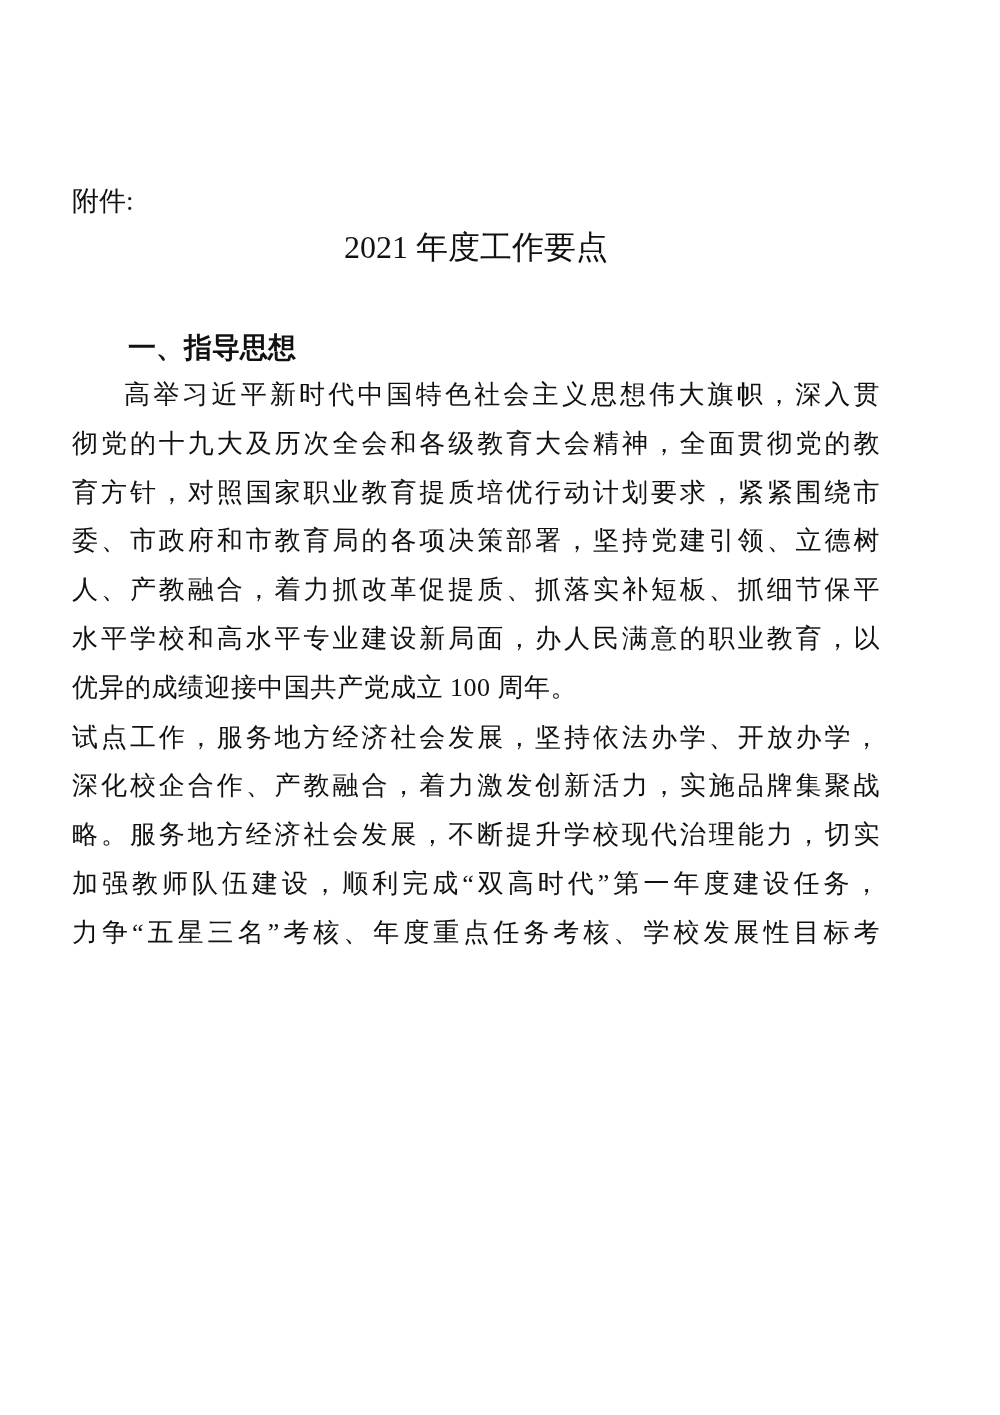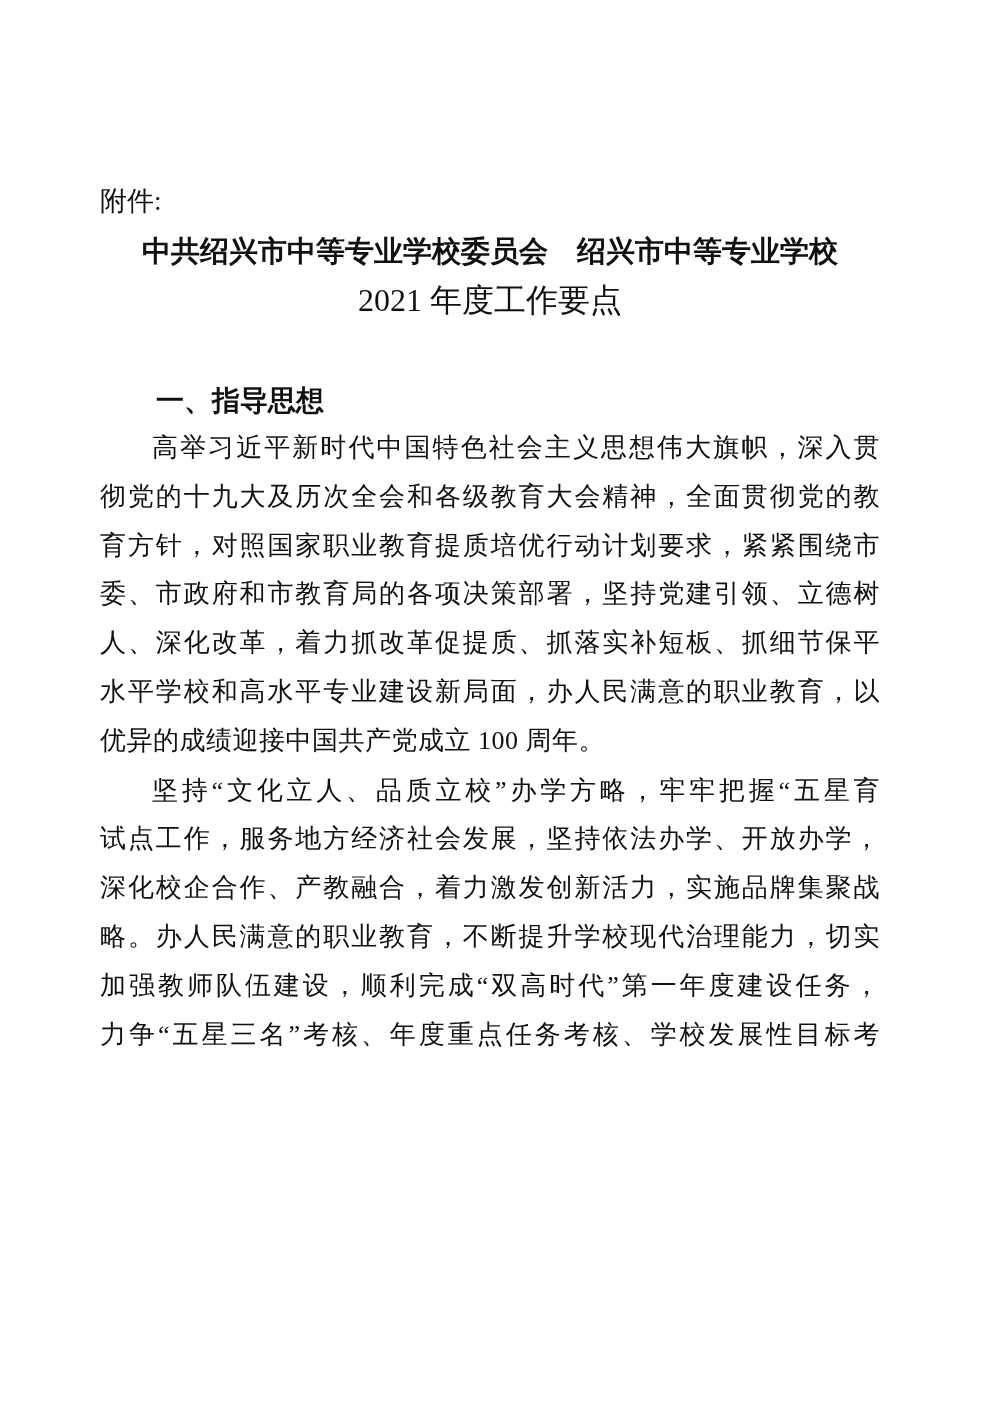--- a/index.html
+++ b/index.html
@@ -16,21 +16,20 @@
     overflow: hidden;
   }
   .page {
     position: relative;
     width: 1000px;
     height: 1415px;
     background: #ffffff;
   }
   .content {
     padding: 0 120px 0 72px; 
-    margin-left: 28px;
   }
   .attachment {
     margin-top: 186px;
     font-size: 27px;
     line-height: 30px;
     text-align: left;
   }
   .title1 {
     margin-top: 17px;
     font-size: 29px;
@@ -75,40 +74,38 @@
   }
 </style>
 </head>
 <body>
 
 <div class="page">
   <div class="content">
 
     <div class="attachment">附件:</div>
 
-    <div class="title1">中共绍兴市中等专业学校委员会　绍兴市中等专业学校</div>
     <div class="title2">2021 年度工作要点</div>
 
     <div class="sec-heading h1">一、指导思想</div>
 
     <div class="para p1">
       <div class="line indent">高举习近平新时代中国特色社会主义思想伟大旗帜，深入贯</div>
       <div class="line">彻党的十九大及历次全会和各级教育大会精神，全面贯彻党的教</div>
       <div class="line">育方针，对照国家职业教育提质培优行动计划要求，紧紧围绕市</div>
       <div class="line">委、市政府和市教育局的各项决策部署，坚持党建引领、立德树</div>
-      <div class="line">人、深化改革，着力抓改革促提质、抓落实补短板、抓细节保平</div>
+      <div class="line">人、产教融合，着力抓改革促提质、抓落实补短板、抓细节保平</div>
       <div class="line">水平学校和高水平专业建设新局面，办人民满意的职业教育，以</div>
       <div class="line last">优异的成绩迎接中国共产党成立 100 周年。</div>
     </div>
 
 
     <div class="para p2">
-      <div class="line indent">坚持“文化立人、品质立校”办学方略，牢牢把握“五星育</div>
       <div class="line">试点工作，服务地方经济社会发展，坚持依法办学、开放办学，</div>
       <div class="line">深化校企合作、产教融合，着力激发创新活力，实施品牌集聚战</div>
-      <div class="line">略。办人民满意的职业教育，不断提升学校现代治理能力，切实</div>
+      <div class="line">略。服务地方经济社会发展，不断提升学校现代治理能力，切实</div>
       <div class="line">加强教师队伍建设，顺利完成“双高时代”第一年度建设任务，</div>
       <div class="line">力争“五星三名”考核、年度重点任务考核、学校发展性目标考</div>
     </div>
 
   </div>
 
 </div>
 
 </body></html>

